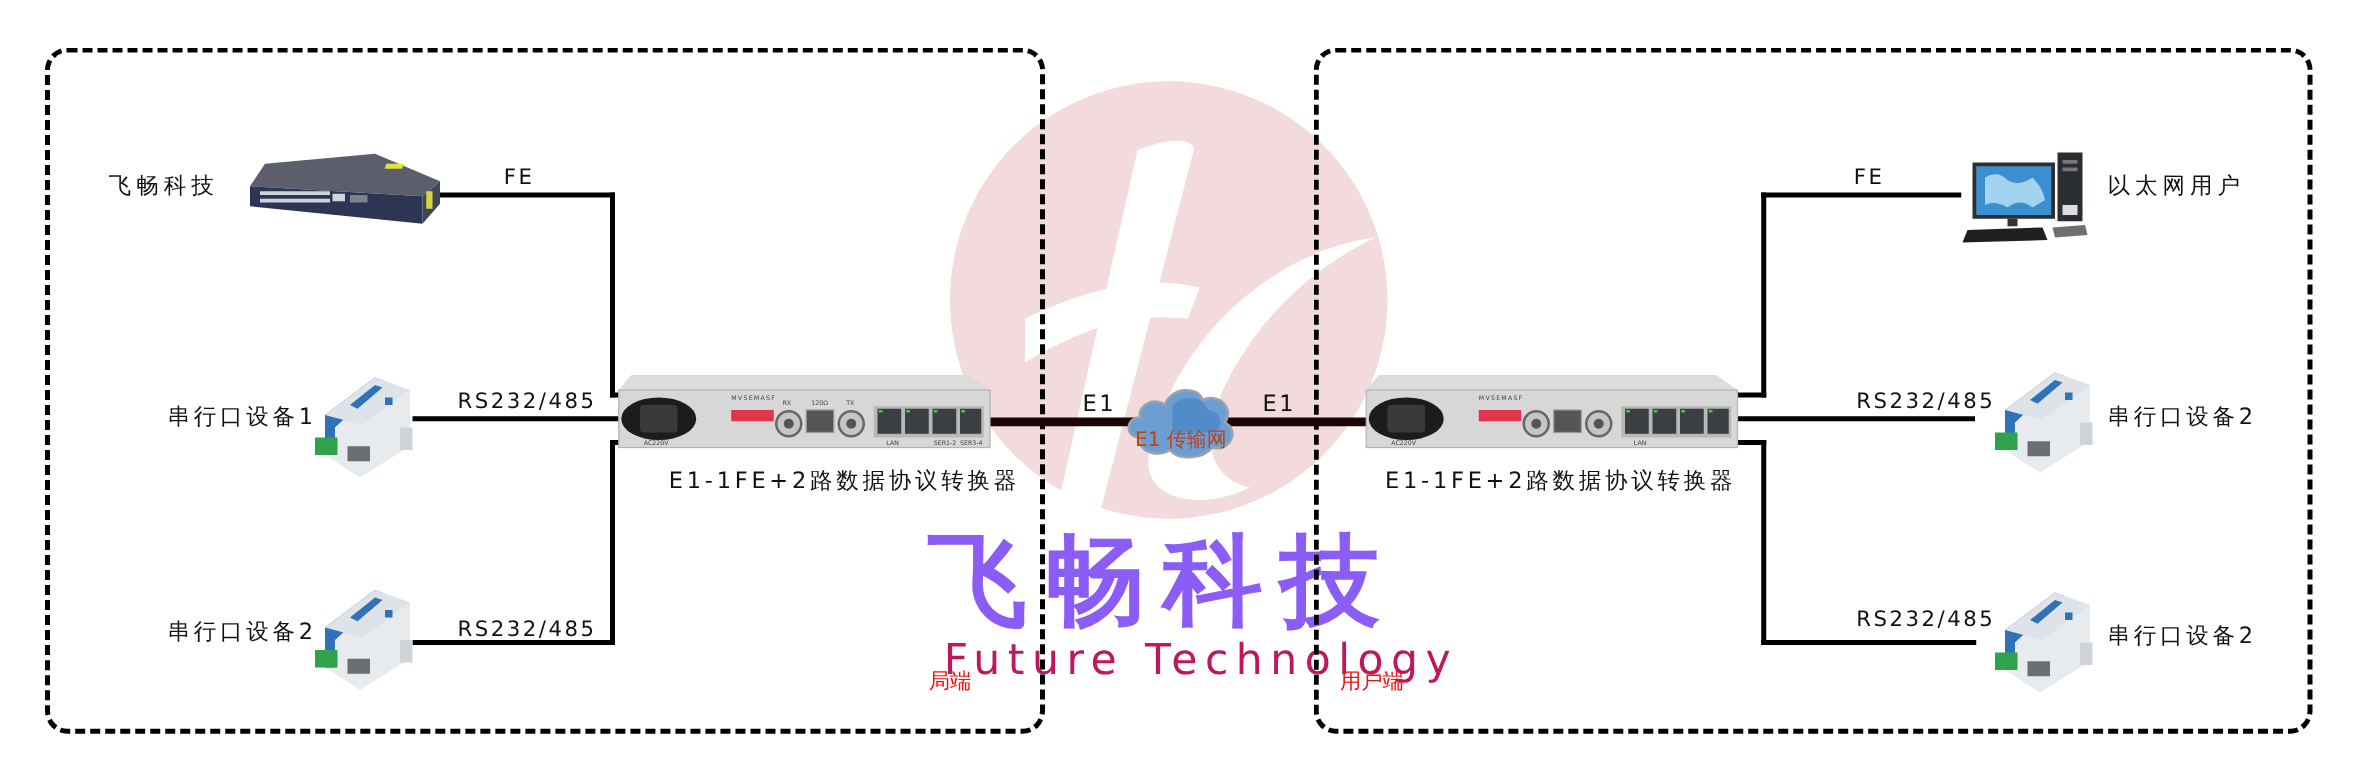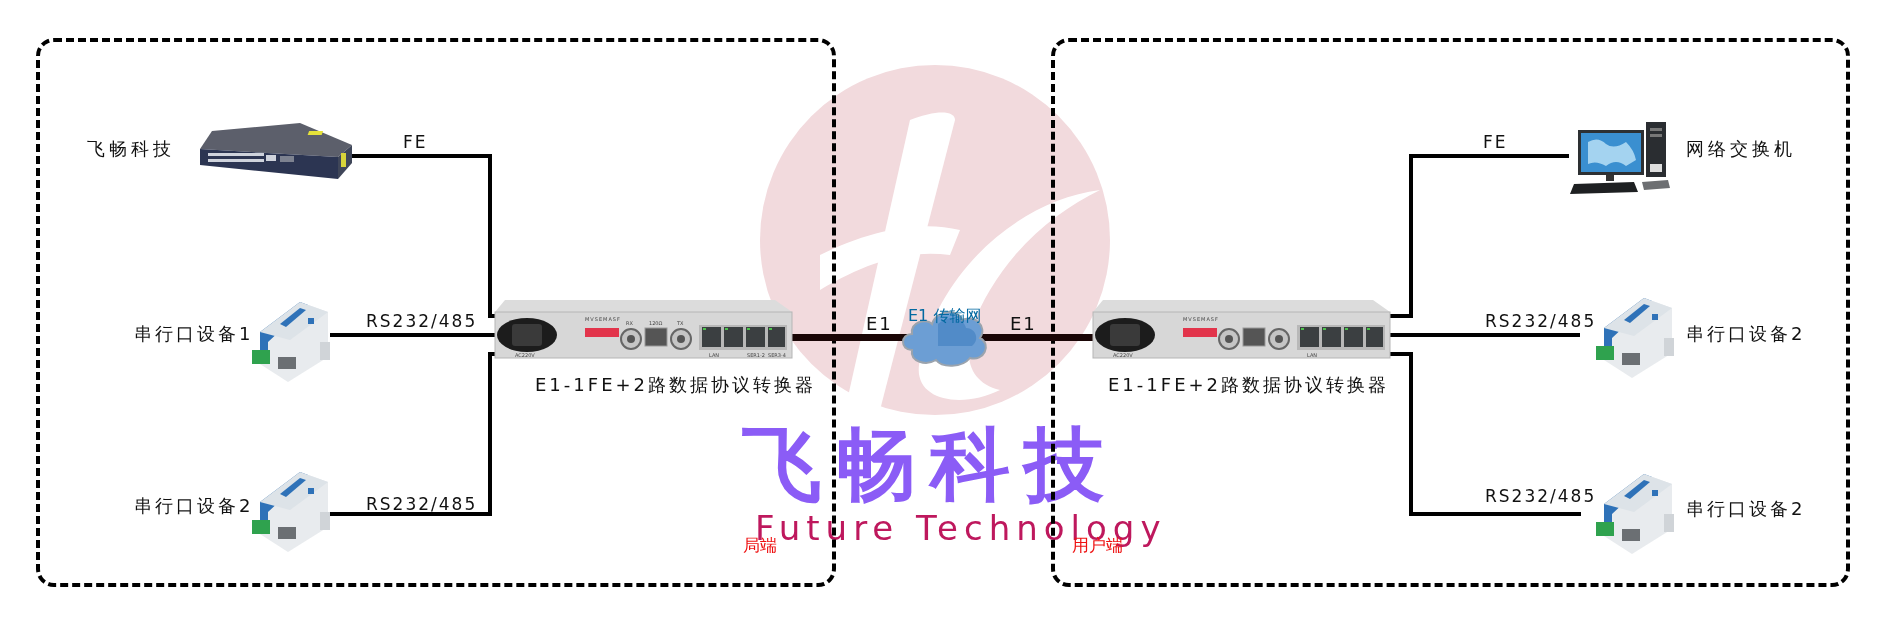--- a/index.html
+++ b/index.html
@@ -56,21 +56,21 @@
 <div class="lbl" style="left:1010px;top:315px;font-size:18px;">E1</div>
 <div class="lbl" style="left:1483px;top:134px;">FE</div>
 <div class="lbl" style="left:1485px;top:313px;">RS232/485</div>
 <div class="lbl" style="left:1485px;top:488px;">RS232/485</div>
 
 <div class="lbl" style="left:87px;top:140px;font-size:18px;letter-spacing:4px;">飞畅科技</div>
 <div class="lbl" style="left:134px;top:325px;font-size:18px;letter-spacing:3px;">串行口设备1</div>
 <div class="lbl" style="left:134px;top:497px;font-size:18px;letter-spacing:3px;">串行口设备2</div>
 <div class="lbl" style="left:535px;top:376px;font-size:18px;letter-spacing:3px;">E1-1FE+2路数据协议转换器</div>
 <div class="lbl" style="left:1108px;top:376px;font-size:18px;letter-spacing:3px;">E1-1FE+2路数据协议转换器</div>
-<div class="lbl" style="left:1686px;top:140px;font-size:18px;letter-spacing:4px;">网络交换机</div>
+<div class="lbl" style="left:1686px;top:140px;font-size:18px;letter-spacing:4px;">以太网用户</div>
 <div class="lbl" style="left:1686px;top:325px;font-size:18px;letter-spacing:3px;">串行口设备2</div>
 <div class="lbl" style="left:1686px;top:500px;font-size:18px;letter-spacing:3px;">串行口设备2</div>
 
 <svg style="left:200px;top:123px;" width="155" height="56">
   <polygon points="12,8 100,0 152,22 138,34 0,26" fill="#5c5f6b"></polygon>
   <polygon points="0,26 138,34 138,56 0,42" fill="#2c3552"></polygon>
   <polygon points="138,34 152,22 152,40 138,56" fill="#3f4659"></polygon>
   <rect x="112" y="8" width="14" height="4" fill="#e5e23a" transform="skewX(-20)"></rect>
   <rect x="141" y="30" width="5" height="14" fill="#d8d43a"></rect>
   <g fill="#cfd3dc">
@@ -195,13 +195,13 @@
   </svg>
   <div class="abs" style="left:20px;top:52px;font-size:5px;color:#444;">AC220V</div>
   <div class="abs" style="left:90px;top:16px;font-size:5px;color:#444;letter-spacing:1px;">MVSEMASF</div>
   <div class="abs" style="left:214px;top:52px;font-size:5px;color:#444;">LAN</div>
 </div>
 
 <svg style="left:898px;top:306px;" width="92" height="62">
   <path d="M14 44 C 2 44, 2 28, 14 28 C 12 16, 28 12, 34 18 C 38 4, 60 2, 64 14 C 76 8, 90 20, 82 32 C 94 38, 86 56, 72 52 C 64 62, 44 62, 38 54 C 28 60, 12 56, 14 44 Z" fill="#6c9ed4" stroke="#9aa3ad" stroke-width="2"></path>
   <path d="M40 18 C 50 8, 66 12, 68 22 C 78 22, 82 34, 74 40 L 40 40 Z" fill="#3f7ec0" opacity="0.6"></path>
 </svg>
-<div class="lbl" style="left:908px;top:308px;font-size:16px;letter-spacing:0;color:#0369a1;">E1 传输网</div>
+<div class="lbl" style="left:908px;top:344px;font-size:16px;letter-spacing:0;color:#c2410c;">E1 传输网</div>
 
 </body></html>

